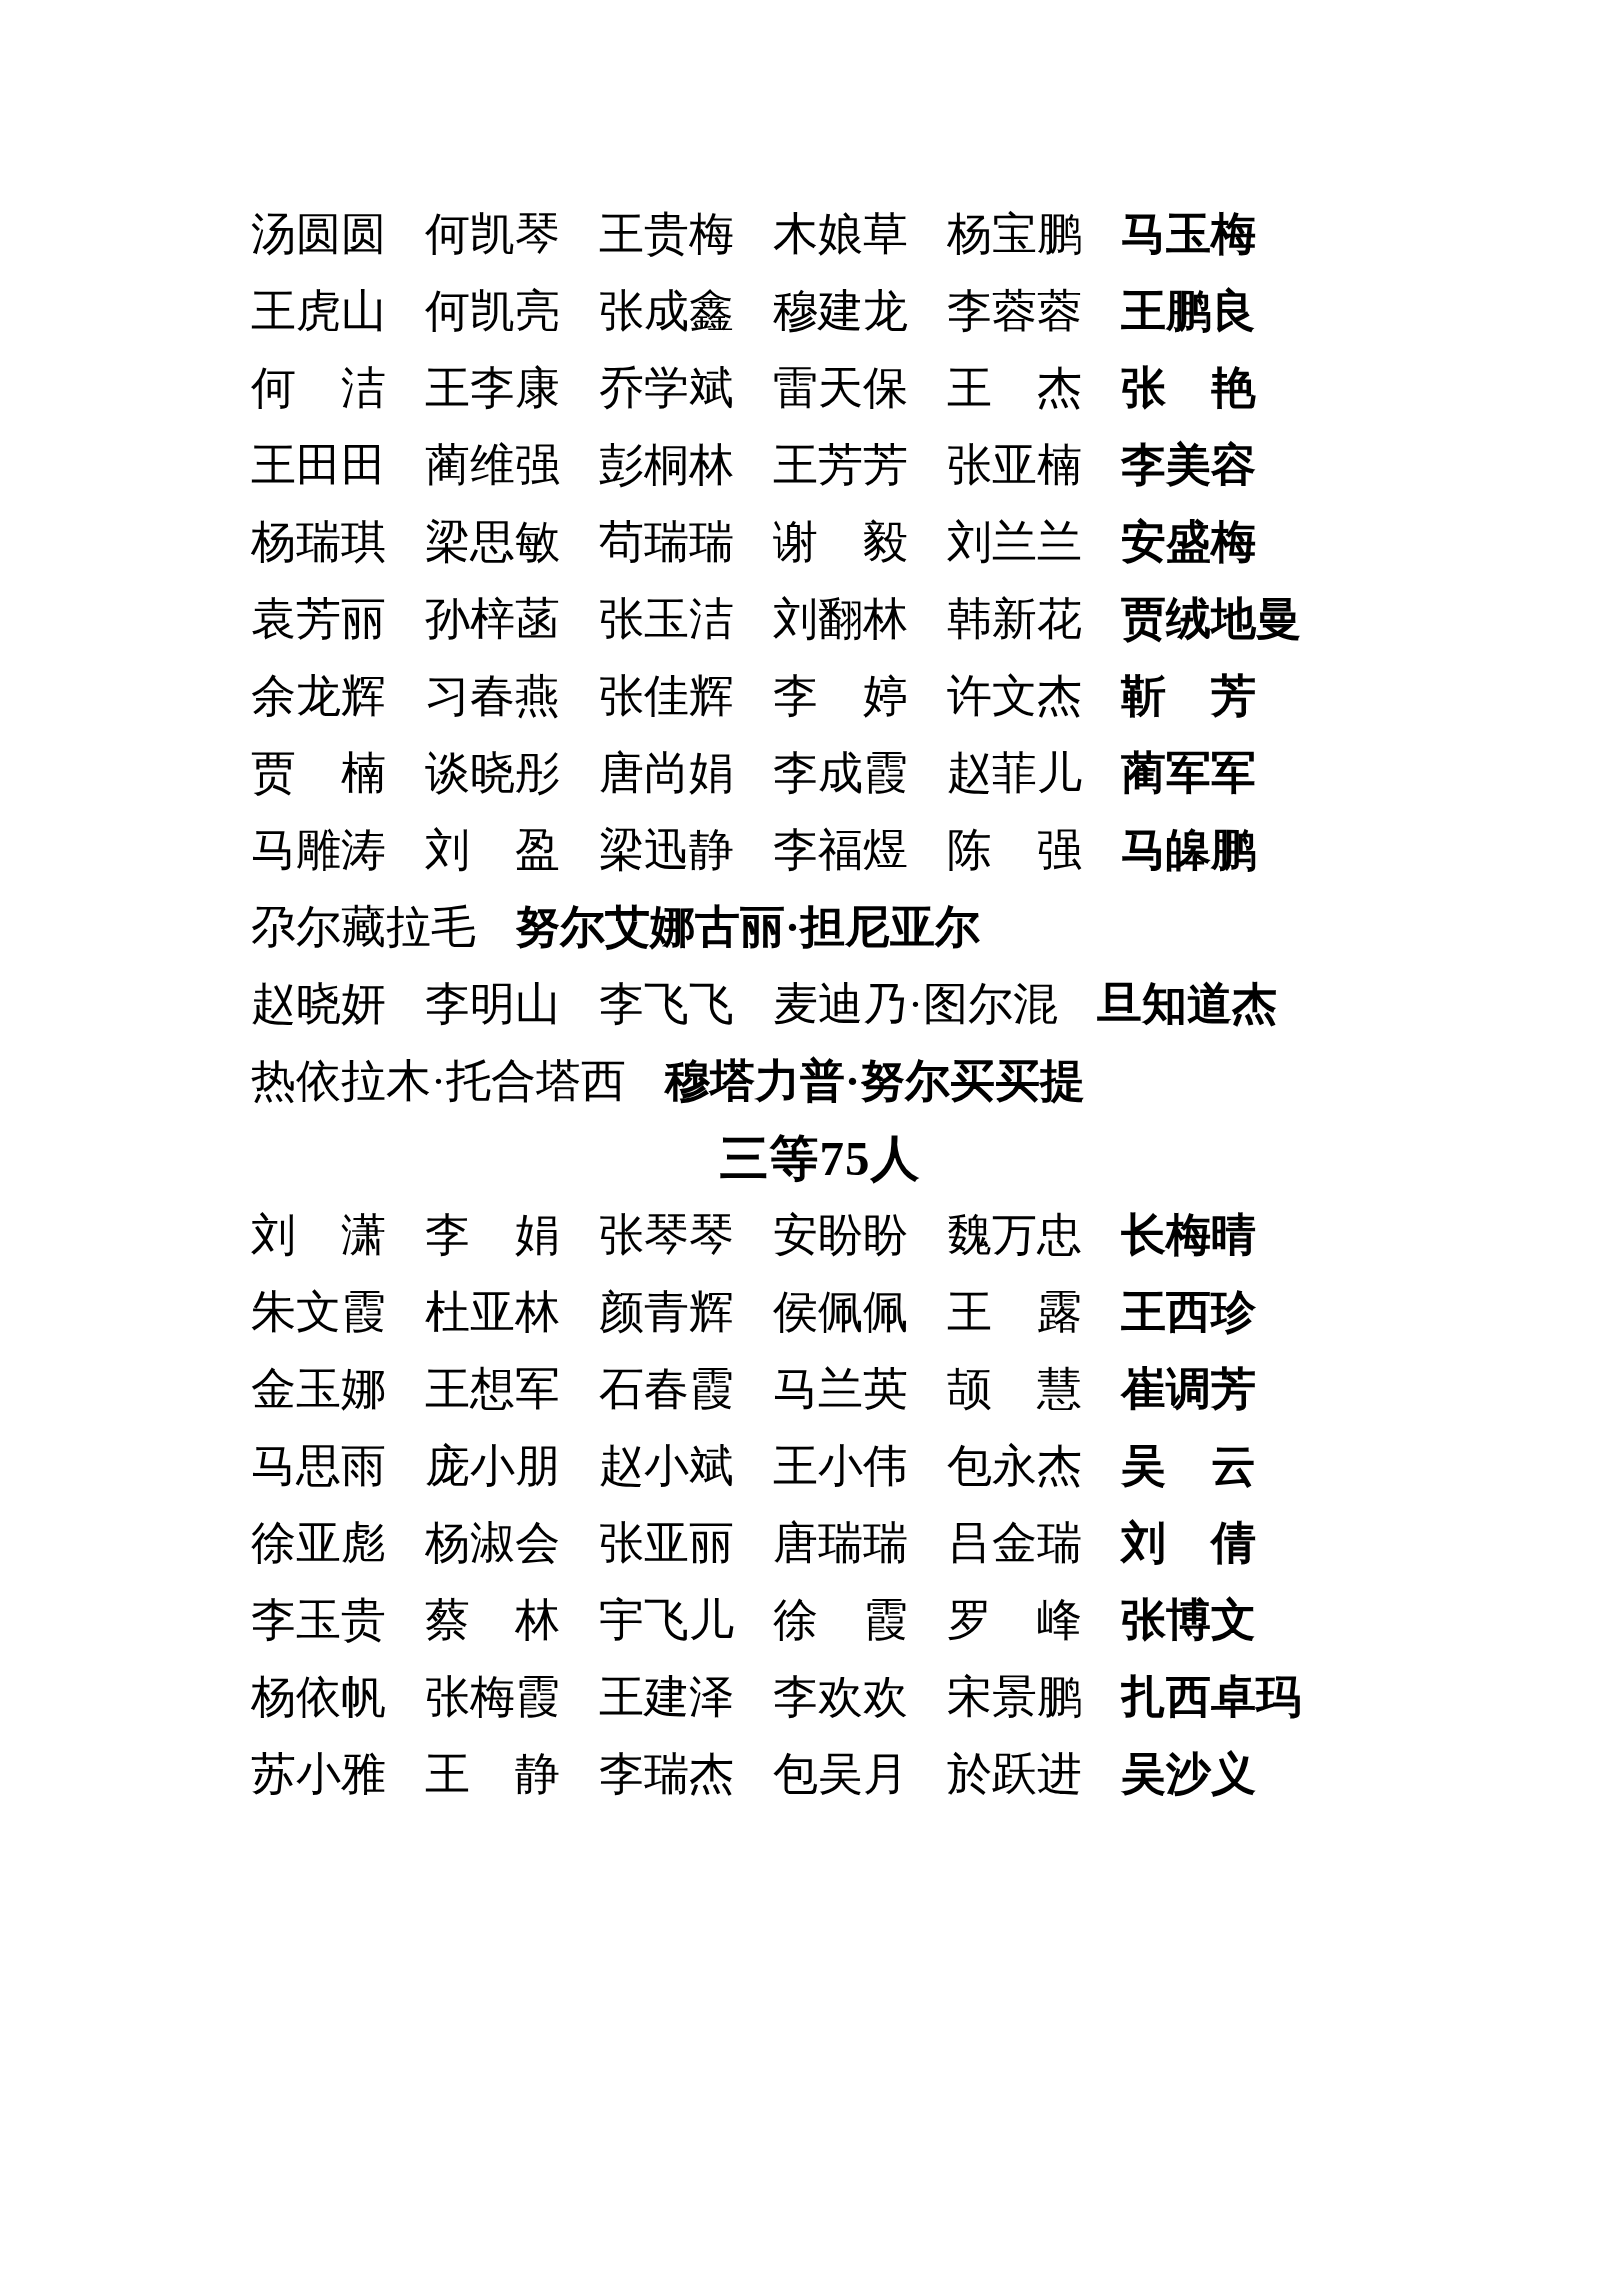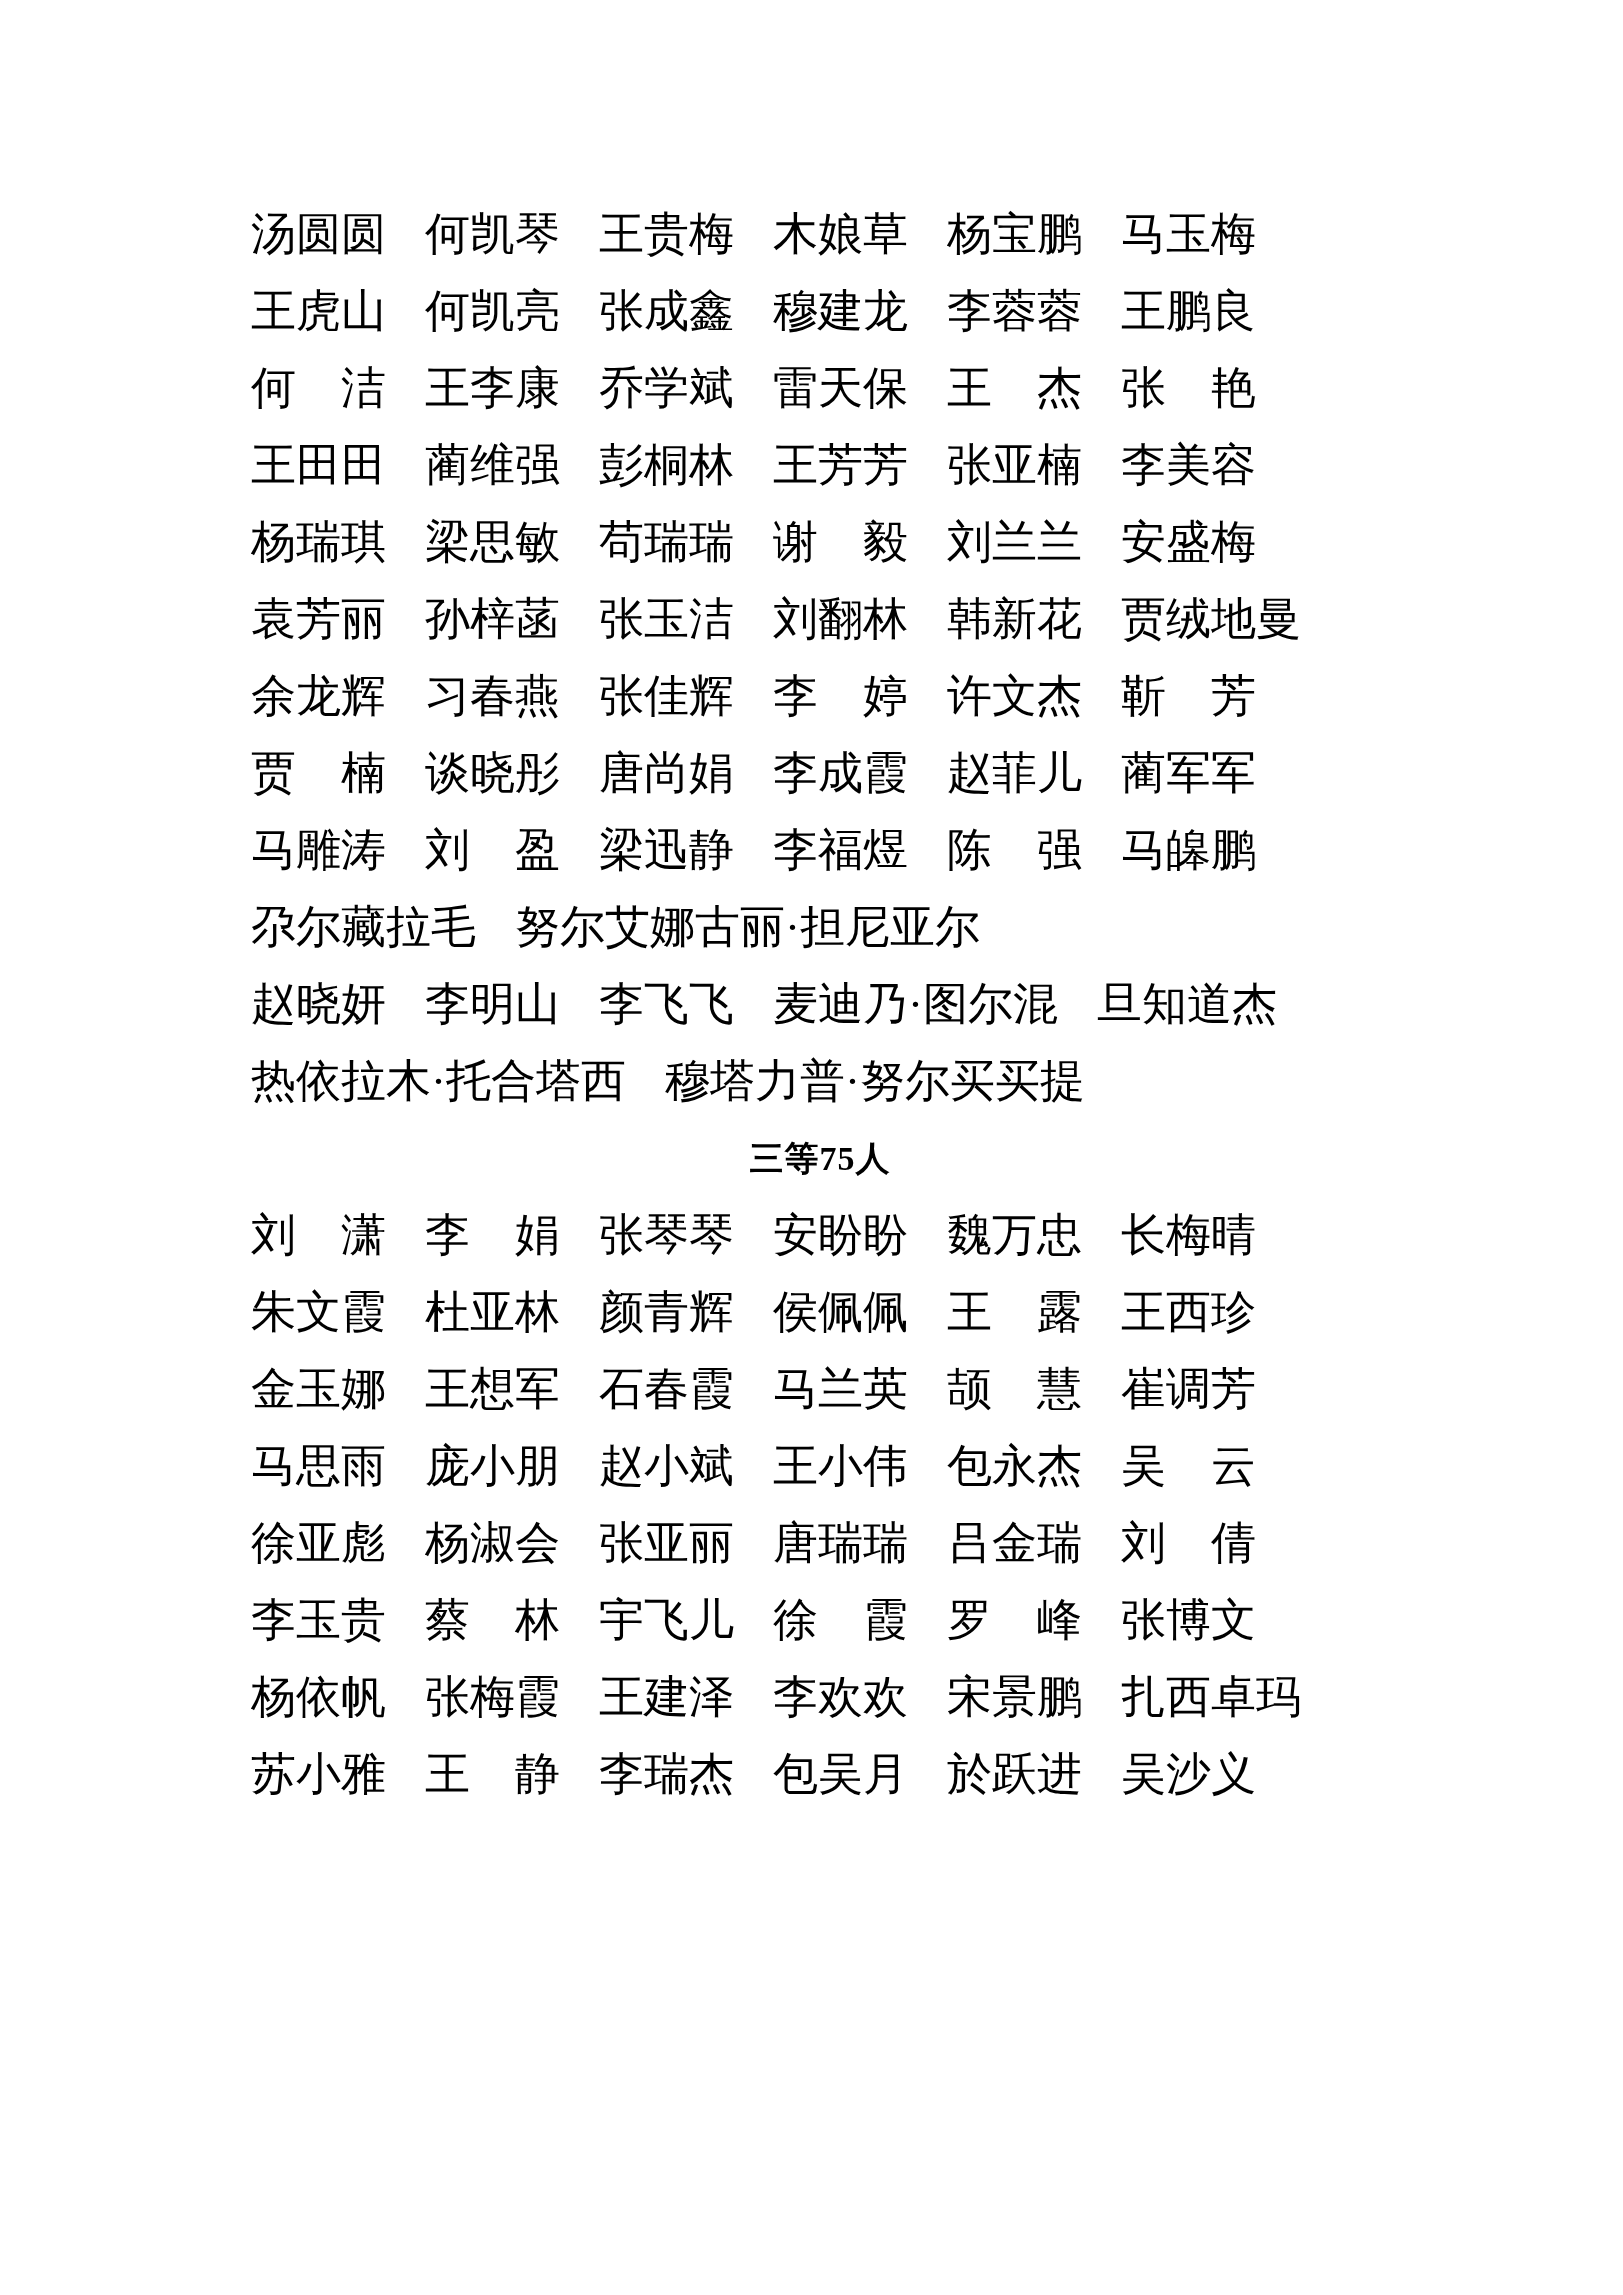--- a/index.html
+++ b/index.html
@@ -31,26 +31,27 @@
     white-space: nowrap;
   }
   .name {
     display: inline-block;
     margin-right: 39px;
     white-space: pre;
     letter-spacing: 0;
   }
   .name:last-child {
     margin-right: 0;
+    font-weight: bold;
   }
   .section-heading {
     height: 77px;
     line-height: 77px;
     text-align: center;
-    font-size: 34px;
+    font-size: 49px;
     font-weight: bold;
     letter-spacing: 1px;
   }
 </style>
 </head>
 <body>
 
 <div class="page">
   <div class="content">
     <div id="rows-top">

